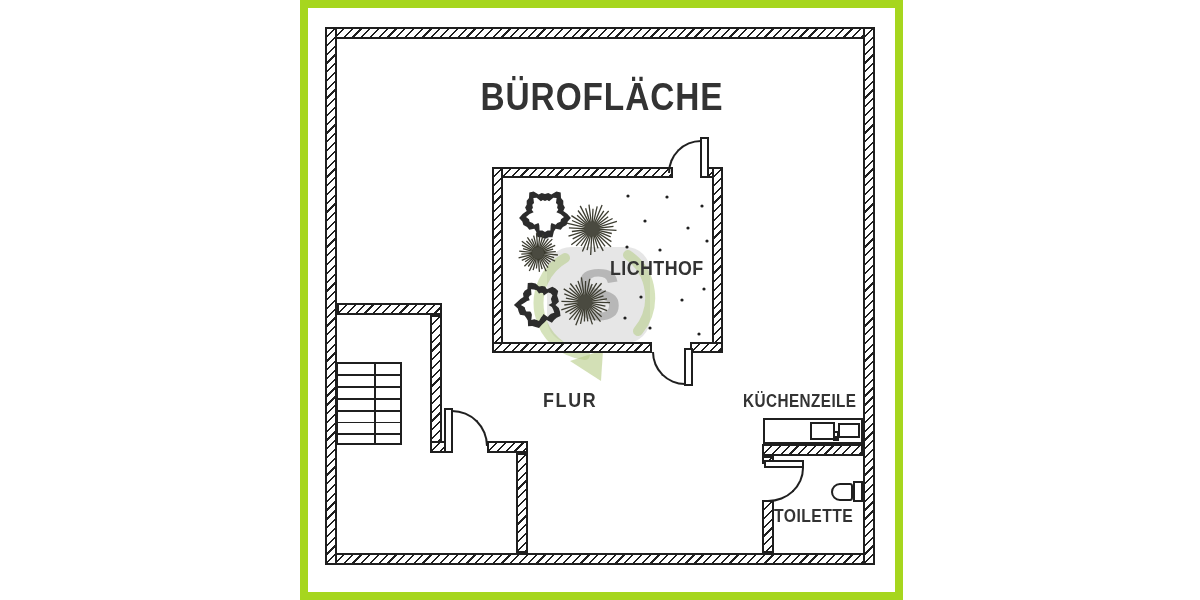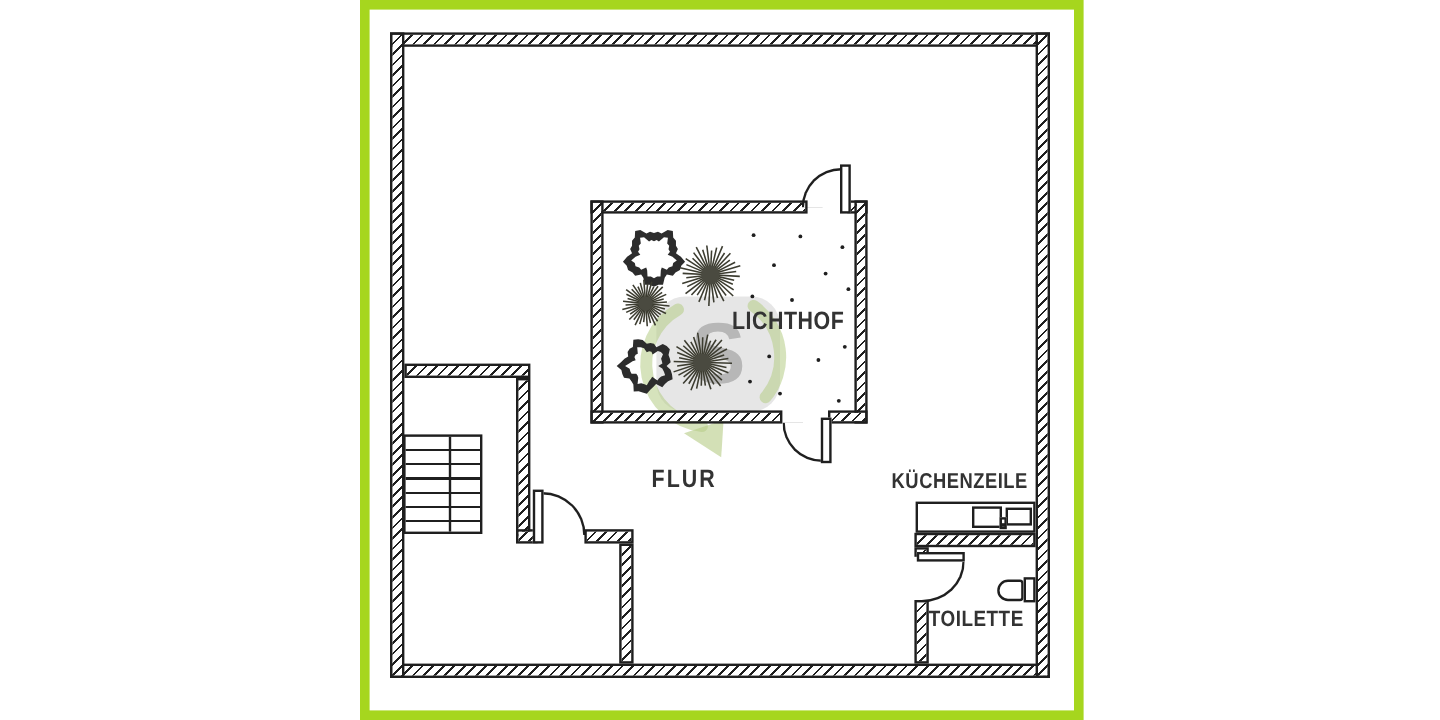--- a/index.html
+++ b/index.html
@@ -239,17 +239,18 @@
       <circle cx="627" cy="247" r="1.6" fill="#1f1f1f"></circle>
       <circle cx="660" cy="250" r="1.6" fill="#1f1f1f"></circle>
       <circle cx="641" cy="297" r="1.6" fill="#1f1f1f"></circle>
       <circle cx="682" cy="300" r="1.6" fill="#1f1f1f"></circle>
       <circle cx="704" cy="289" r="1.6" fill="#1f1f1f"></circle>
       <circle cx="650" cy="328" r="1.6" fill="#1f1f1f"></circle>
       <circle cx="699" cy="334" r="1.6" fill="#1f1f1f"></circle>
       <circle cx="625" cy="318" r="1.6" fill="#1f1f1f"></circle>
     </svg>
 
+  <div class="title"><span>BÜROFLÄCHE</span></div>
   <div class="plan-label" style="left:610px;top:256px;font-size:21px;">LICHTHOF</div>
   <div class="plan-label" style="left:543px;top:388px;font-size:21px;letter-spacing:2px;">FLUR</div>
   <div class="plan-label" style="left:743px;top:391px;font-size:18px;">KÜCHENZEILE</div>
   <div class="plan-label" style="left:774px;top:505px;font-size:18.5px;">TOILETTE</div>
 </div>
 
 </body></html>

